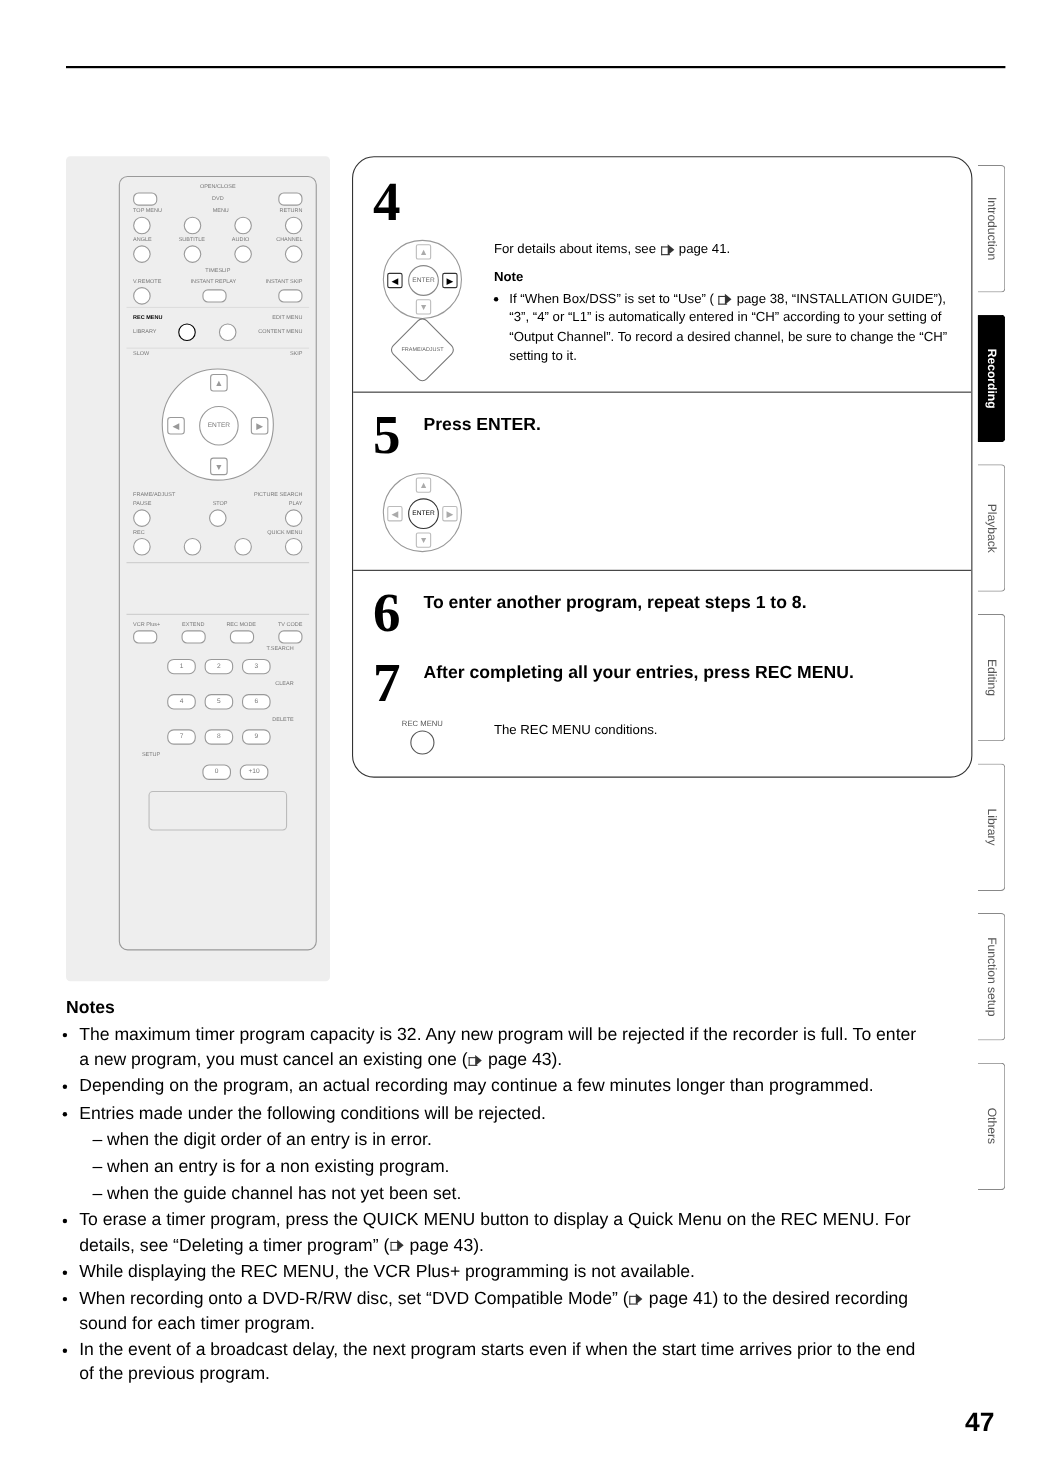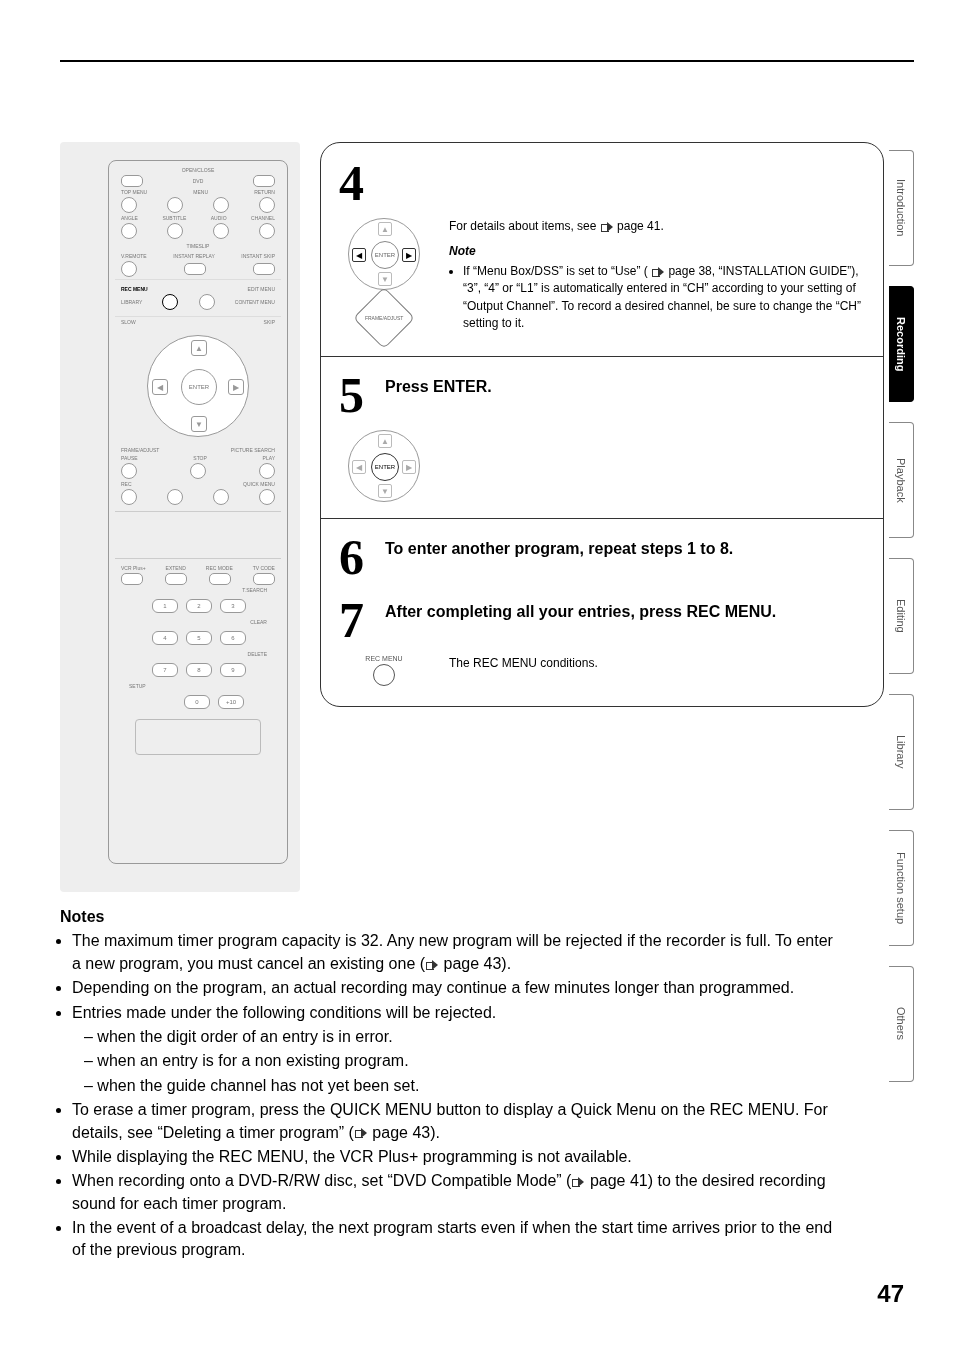--- a/index.html
+++ b/index.html
@@ -203,21 +203,20 @@
 
   .body-text {
     font-size: 12px;
     line-height: 1.45;
     color: #000;
     flex: 1;
   }
   .body-text .note-head {
     font-weight: bold;
     margin-top: 8px;
-    font-style: italic;
   }
   .body-text ul {
     margin: 2px 0 0 0;
     padding-left: 14px;
   }
   .link-arrow {
     display:inline-block;width:12px;height:10px;vertical-align:middle;
     position:relative;margin:0 1px;
   }
   .link-arrow::before{
@@ -429,21 +428,21 @@
                 <span>FRAME/ADJUST</span>
               </div>
           </div>
           <div class="body-text">
             <div>
               <span>For details about items, see </span><span class="link-arrow"></span><span> page 41.</span>
             </div>
             <div class="note-head">Note</div>
             <ul>
               <li>
-                <span>If “Menu Box/DSS” is set to “Use” ( </span><span class="link-arrow"></span><span> page 38, “INSTALLATION GUIDE”), “3”, “4” or “L1” is automatically entered in “CH” according to your setting of “Output Channel”. To record a desired channel, be sure to change the “CH” setting to it.</span>
+                <span>If “When Box/DSS” is set to “Use” ( </span><span class="link-arrow"></span><span> page 38, “INSTALLATION GUIDE”), “3”, “4” or “L1” is automatically entered in “CH” according to your setting of “Output Channel”. To record a desired channel, be sure to change the “CH” setting to it.</span>
               </li>
             </ul>
           </div>
         </div>
 
         <hr class="step-divider">
 
         <div class="step">
           <div class="num">5</div>
           <div class="title">Press ENTER.</div>

